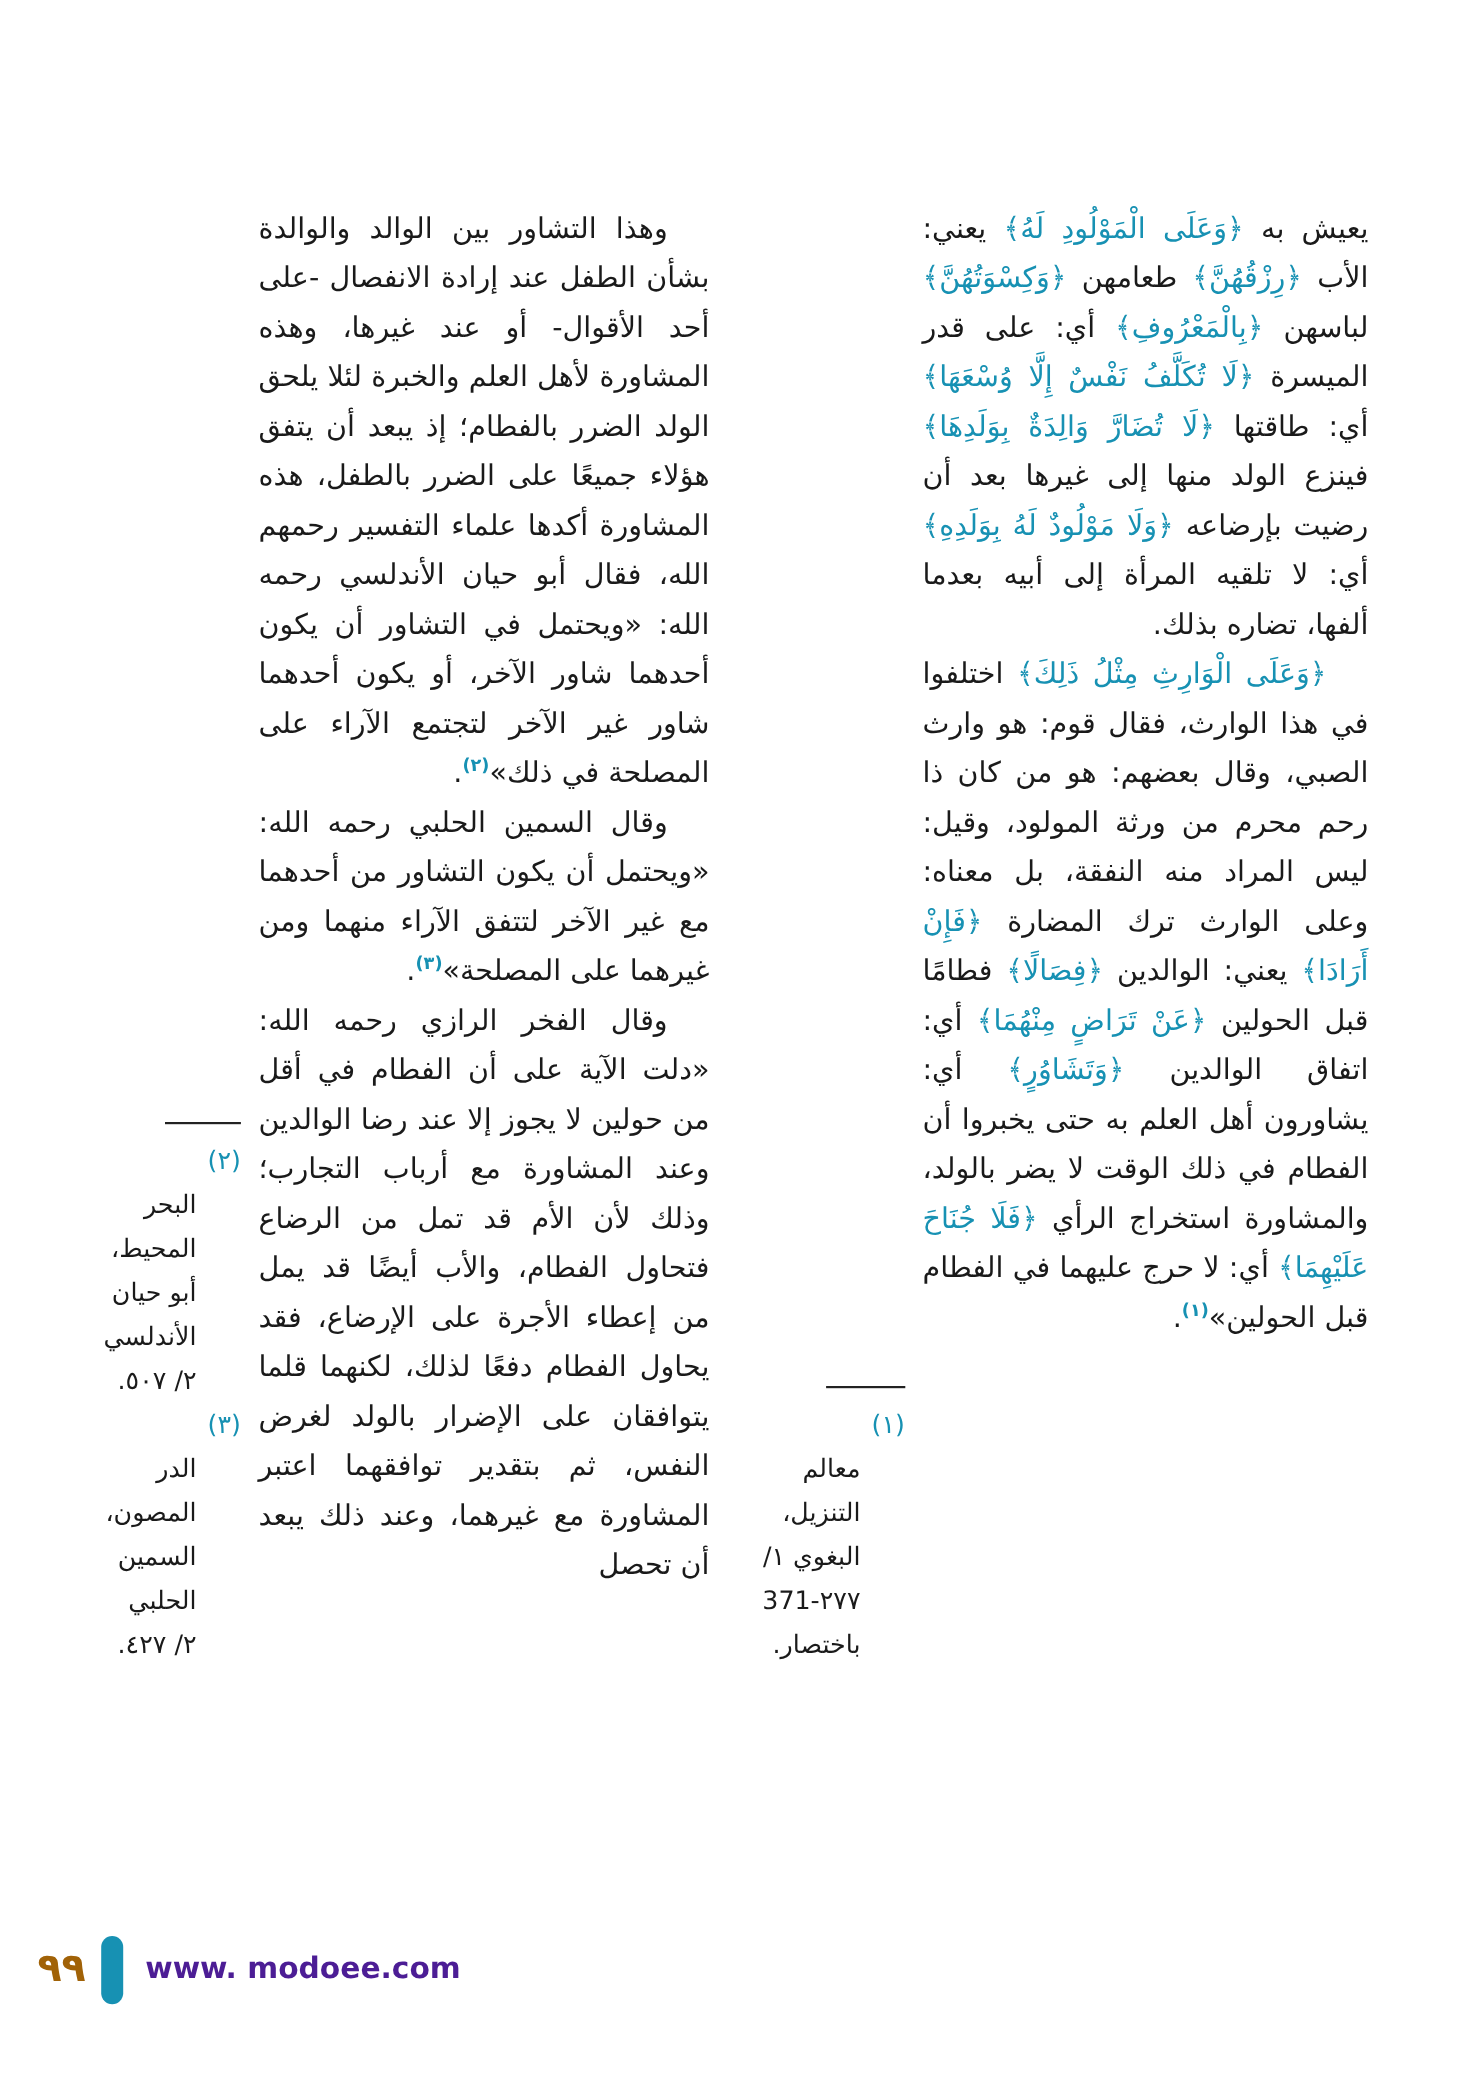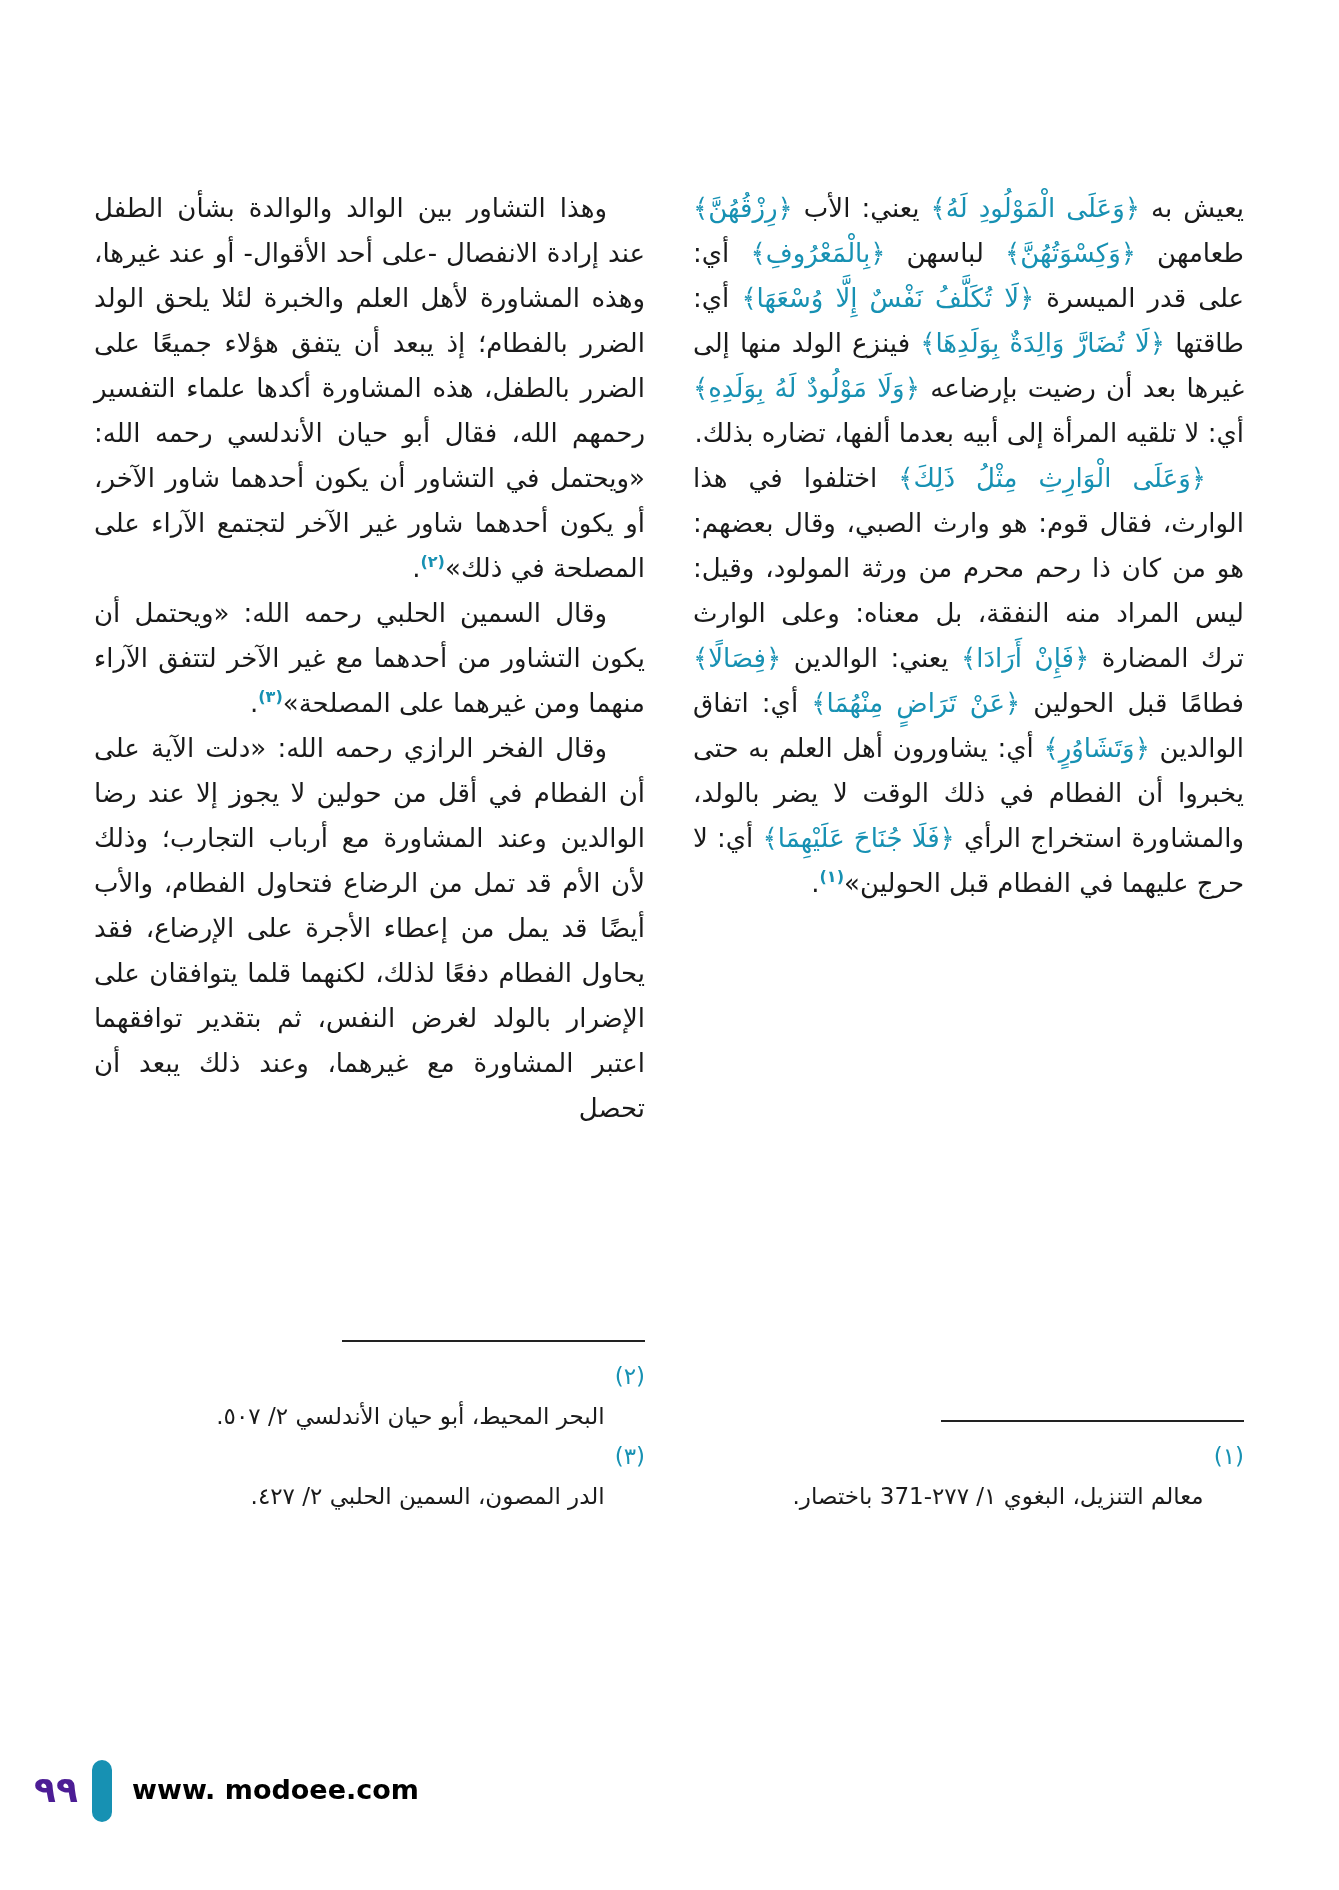--- a/index.html
+++ b/index.html
@@ -26,23 +26,24 @@
   }
 
   
   .columns {
     position:absolute; top:186px; right:95px; left:94px;
     height:1330px;
     display:flex; gap:48px;
   }
   .col {
     flex:1 1 0;
-    display:flex; flex-direction:column;
+    display:flex; flex-direction:row;
     font-size:26px; line-height:45px;
     text-align:justify;
+    gap:16px;
   }
   .para { margin:0; }
   .para.indent { text-indent:38px; }
   .quran { color:#1791b3; font-weight:normal; }
   .fnref {
     color:#1791b3; font-size:0.62em;
     vertical-align:super; line-height:0; font-weight:bold;
   }
 
   
@@ -57,30 +58,30 @@
     margin:0 0 14px 0;
   }
   .footnote { display:flex; gap:10px; align-items:flex-start; }
   .fn-num { color:#1791b3; white-space:nowrap; }
   .fn-text { flex:1;margin-top:40px; }
 
   
   .footer { position:absolute; left:0; right:0; bottom:66px; height:64px; direction:ltr; }
   .page-number {
     position:absolute; left:34px; top:12px;
-    color:#4c1d95; font-size:36px; font-weight:bold; line-height:1;
+    color:#a16207; font-size:36px; font-weight:bold; line-height:1;
   }
   .footer-pill {
     position:absolute; left:92px; top:0;
     width:20px; height:62px;
     background:#1791b3; border-radius:10px;
   }
   .site-url {
     position:absolute; left:132px; top:16px;
-    color:#000000; font-size:27px; font-weight:bold; line-height:1;
+    color:#4c1d95; font-size:27px; font-weight:bold; line-height:1;
     direction:ltr;
   }
 </style>
 </head>
 <body>
 
 <div class="page">
 
 
   <div class="columns">

